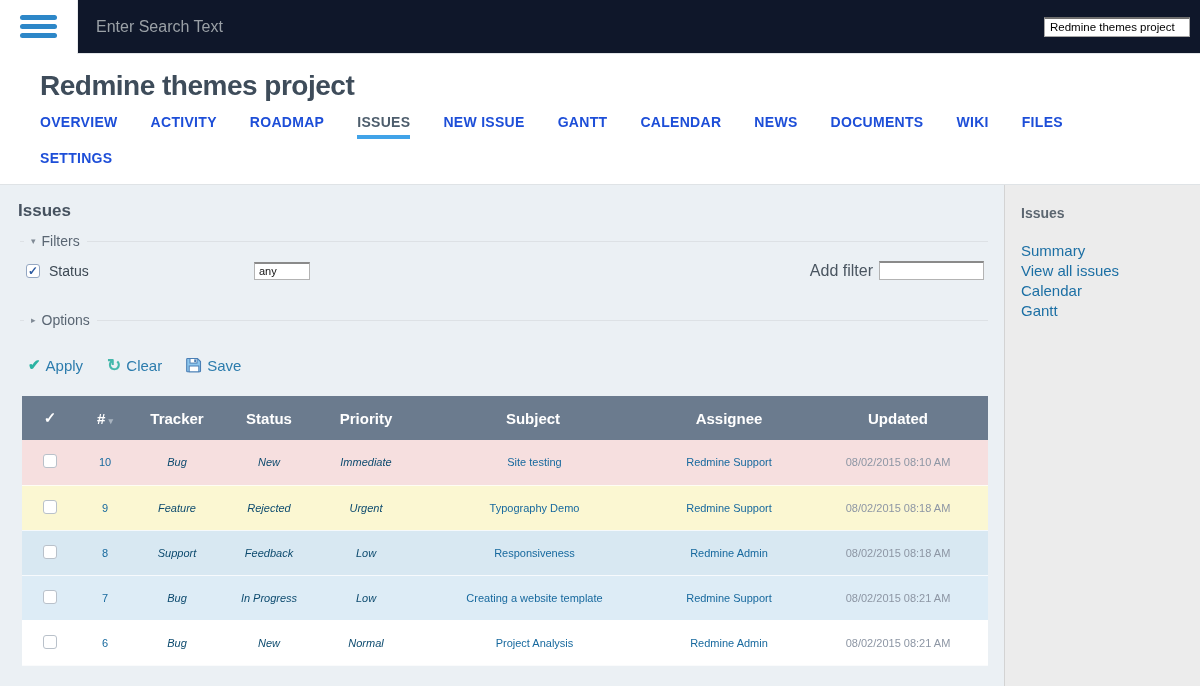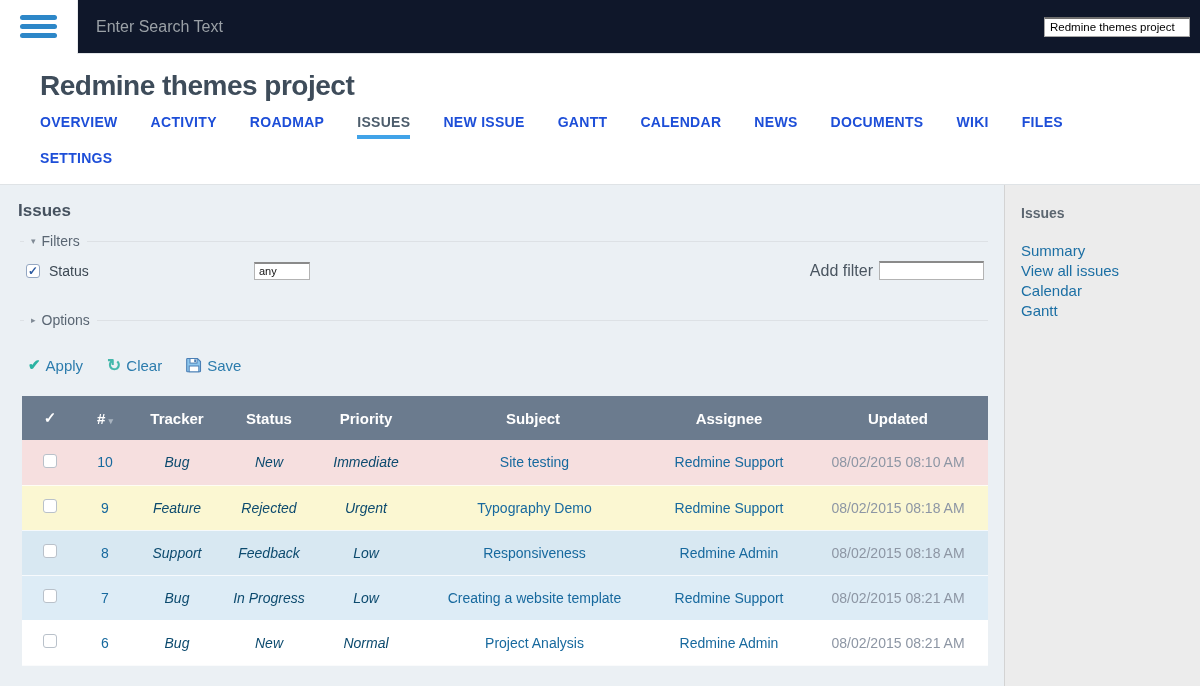--- a/index.html
+++ b/index.html
@@ -44,21 +44,21 @@
   .options-fieldset { margin-top:16px !important; }
 
   .actions { display:flex; align-items:center; gap:24px; margin:28px 0 22px 10px; }
   .action-link { display:flex; align-items:center; gap:5px; font-size:15px; color:#2c7cad; text-decoration:none; cursor:pointer; }
   .icon-apply { color:#2bb3a3; font-size:15px; font-weight:bold; }
   .icon-clear { color:#45b8ac; font-size:17px; font-weight:bold; line-height:1; }
 
   
   table.issues { width:966px; border-collapse:collapse; table-layout:fixed; margin-left:4px; }
   table.issues th { background:#6b7b8e; color:#fff; font-size:15px; font-weight:bold; height:44px; text-align:center; }
-  table.issues td { height:45px; text-align:center; font-size:14px; border-bottom:1px solid rgba(255,255,255,0.75); }
+  table.issues td { height:45px; text-align:center; font-size:11px; border-bottom:1px solid rgba(255,255,255,0.75); }
   .col-check { width:56px; } .col-id { width:54px; } .col-tracker { width:90px; }
   .col-status { width:94px; } .col-priority { width:100px; } .col-subject { width:234px; }
   .col-assignee { width:158px; } .col-updated { width:180px; }
   td.subject, th.subject-h { }
   td.subject { text-align:left; padding-left:3px;margin-top:16px; }
   a.cell-link { color:#17699e; text-decoration:none; cursor:pointer; }
   .cell-gray { color:#0c4a6e;font-style:italic; }
   .cell-date { color:#8d96a4; font-size:14.5px; }
   .sort-arrow { font-size:9px; color:#a9b4c0; margin-left:3px; }
   .th-check { font-size:15px; }

